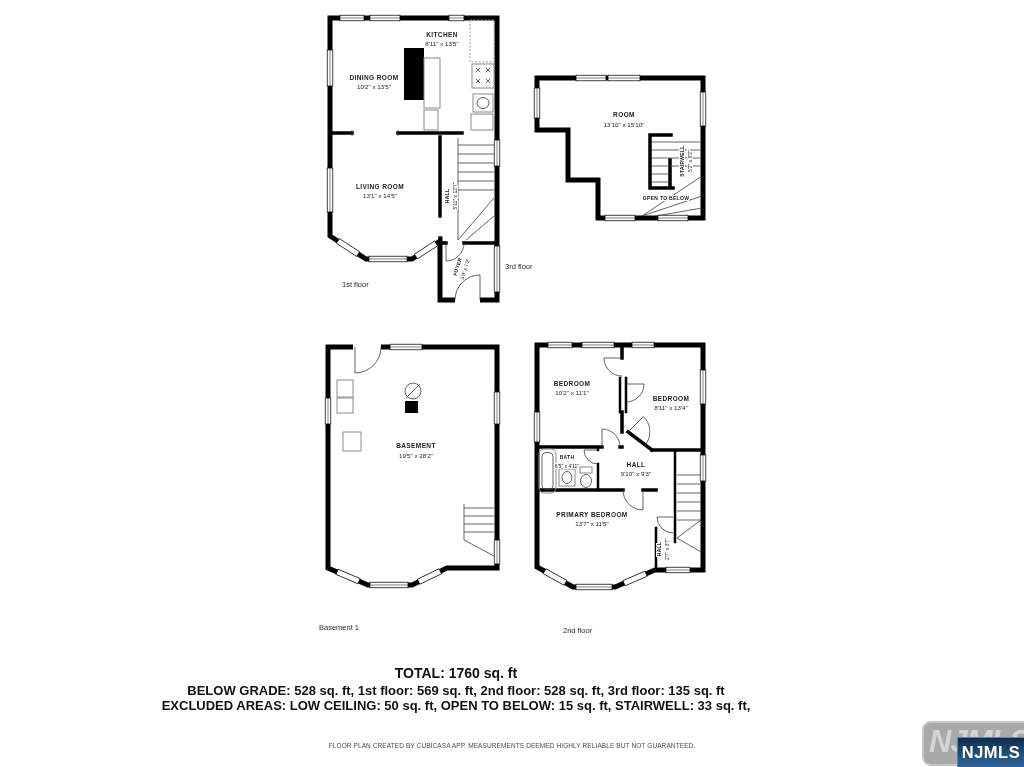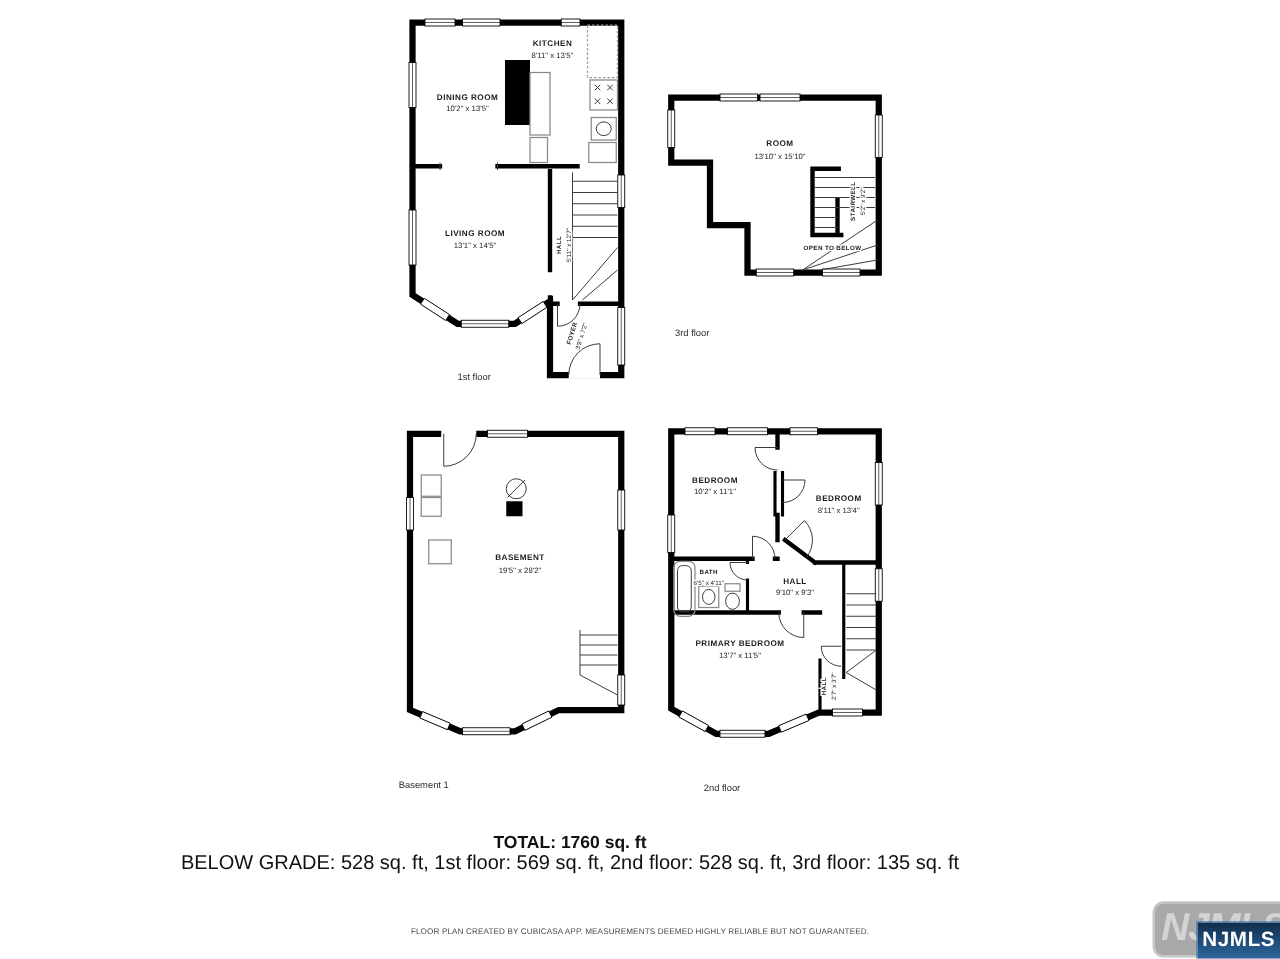--- a/index.html
+++ b/index.html
@@ -23,21 +23,21 @@
   text { fill:#1c1c1c; }
   .rname { font-size:6.5px; letter-spacing:0.4px; text-anchor:middle; font-weight:bold; }
   .rdims { font-size:6.2px; text-anchor:middle; }
   .rsmall { font-size:5px; letter-spacing:0.3px; text-anchor:middle; font-weight:bold; }
   .rsmalld { font-size:5px; text-anchor:middle; }
   .halo { paint-order:stroke; stroke:#fff; stroke-width:2px; }
   .caption { position:absolute; font-size:7.5px; color:#2b2b2b; }
   
   .summary { position:absolute; top:665px; left:0; width:912px; text-align:center; color:#111; }
   .summary-total { font-size:14px; font-weight:bold; margin-bottom:3px; }
-  .summary-line { font-size:16px; line-height:14.6px; }
+  .summary-line { font-size:13px; line-height:14.6px;font-weight:bold; }
   .footer { position:absolute; top:742px; left:0; width:1024px; text-align:center;
             font-size:6.5px; color:#4a4a4a; letter-spacing:0.1px; }
   
   .watermark { position:absolute; right:0; bottom:0; width:102px; height:47px; }
   .wm-plate { position:absolute; right:-12px; bottom:1px; width:114px; height:45px;
               background:#a9a9a9; border:2px solid #c6c6c6; border-radius:9px; overflow:hidden; }
   .wm-plate-text { position:absolute; left:5px; top:1px; font-size:31px; font-weight:bold;
                    font-style:italic; color:rgba(255,255,255,0.5); letter-spacing:-1px; }
   .wm-badge { position:absolute; right:0; bottom:0; width:67px; height:30px;
               background:linear-gradient(180deg,#122c4a 0%, #1d4872 45%, #2e679c 100%);
@@ -224,28 +224,29 @@
     <text class="rdims" x="636" y="476">9'10" x 9'3"</text>
     <text class="rname" x="592" y="517">PRIMARY BEDROOM</text>
     <text class="rdims" x="592" y="526">13'7" x 11'5"</text>
     <g transform="rotate(-90 664 549)">
       <text class="rsmall halo" x="664" y="546">HALL</text>
       <text class="rsmalld halo" x="664" y="554">2'7" x 3'7"</text>
     </g>
   </g>
 </svg>
 
-<div class="caption" style="left:342px; top:297px;margin-left:24px;">1st floor</div>
-<div class="caption" style="left:540px; top:262px;">3rd floor</div>
+<div class="caption" style="left:342px; top:280px;">1st floor</div>
+<div class="caption" style="left:505px; top:262px;">3rd floor</div>
 <div class="caption" style="left:319px; top:623px;">Basement 1</div>
 <div class="caption" style="left:563px; top:626px;">2nd floor</div>
 
 <div class="summary">
   <div class="summary-total">TOTAL: 1760 sq. ft</div>
   <div class="summary-line">BELOW GRADE: 528 sq. ft, 1st floor: 569 sq. ft, 2nd floor: 528 sq. ft, 3rd floor: 135 sq. ft</div>
+  <div class="summary-line">EXCLUDED AREAS: LOW CEILING: 50 sq. ft, OPEN TO BELOW: 15 sq. ft, STAIRWELL: 33 sq. ft,</div>
 </div>
 
 <div class="footer">FLOOR PLAN CREATED BY CUBICASA APP. MEASUREMENTS DEEMED HIGHLY RELIABLE BUT NOT GUARANTEED.</div>
 
 <div class="watermark">
   <div class="wm-plate">
     <span class="wm-plate-text">NJMLS</span>
   </div>
   <div class="wm-badge">
     <span class="wm-badge-text">NJMLS</span>

